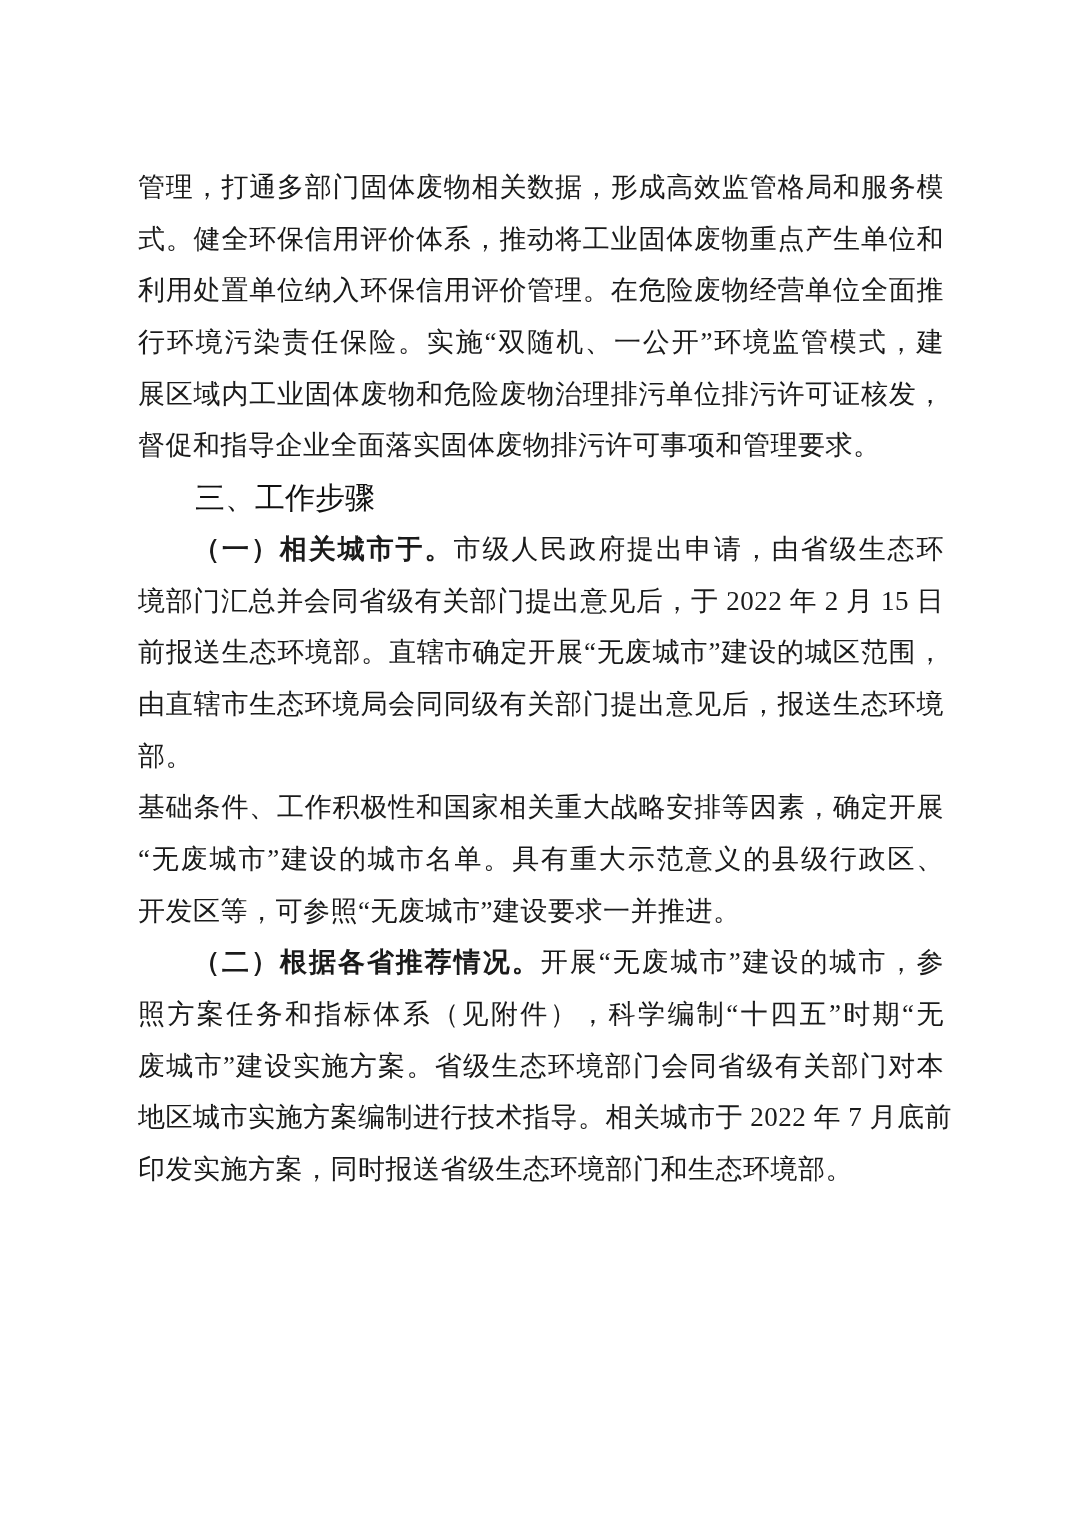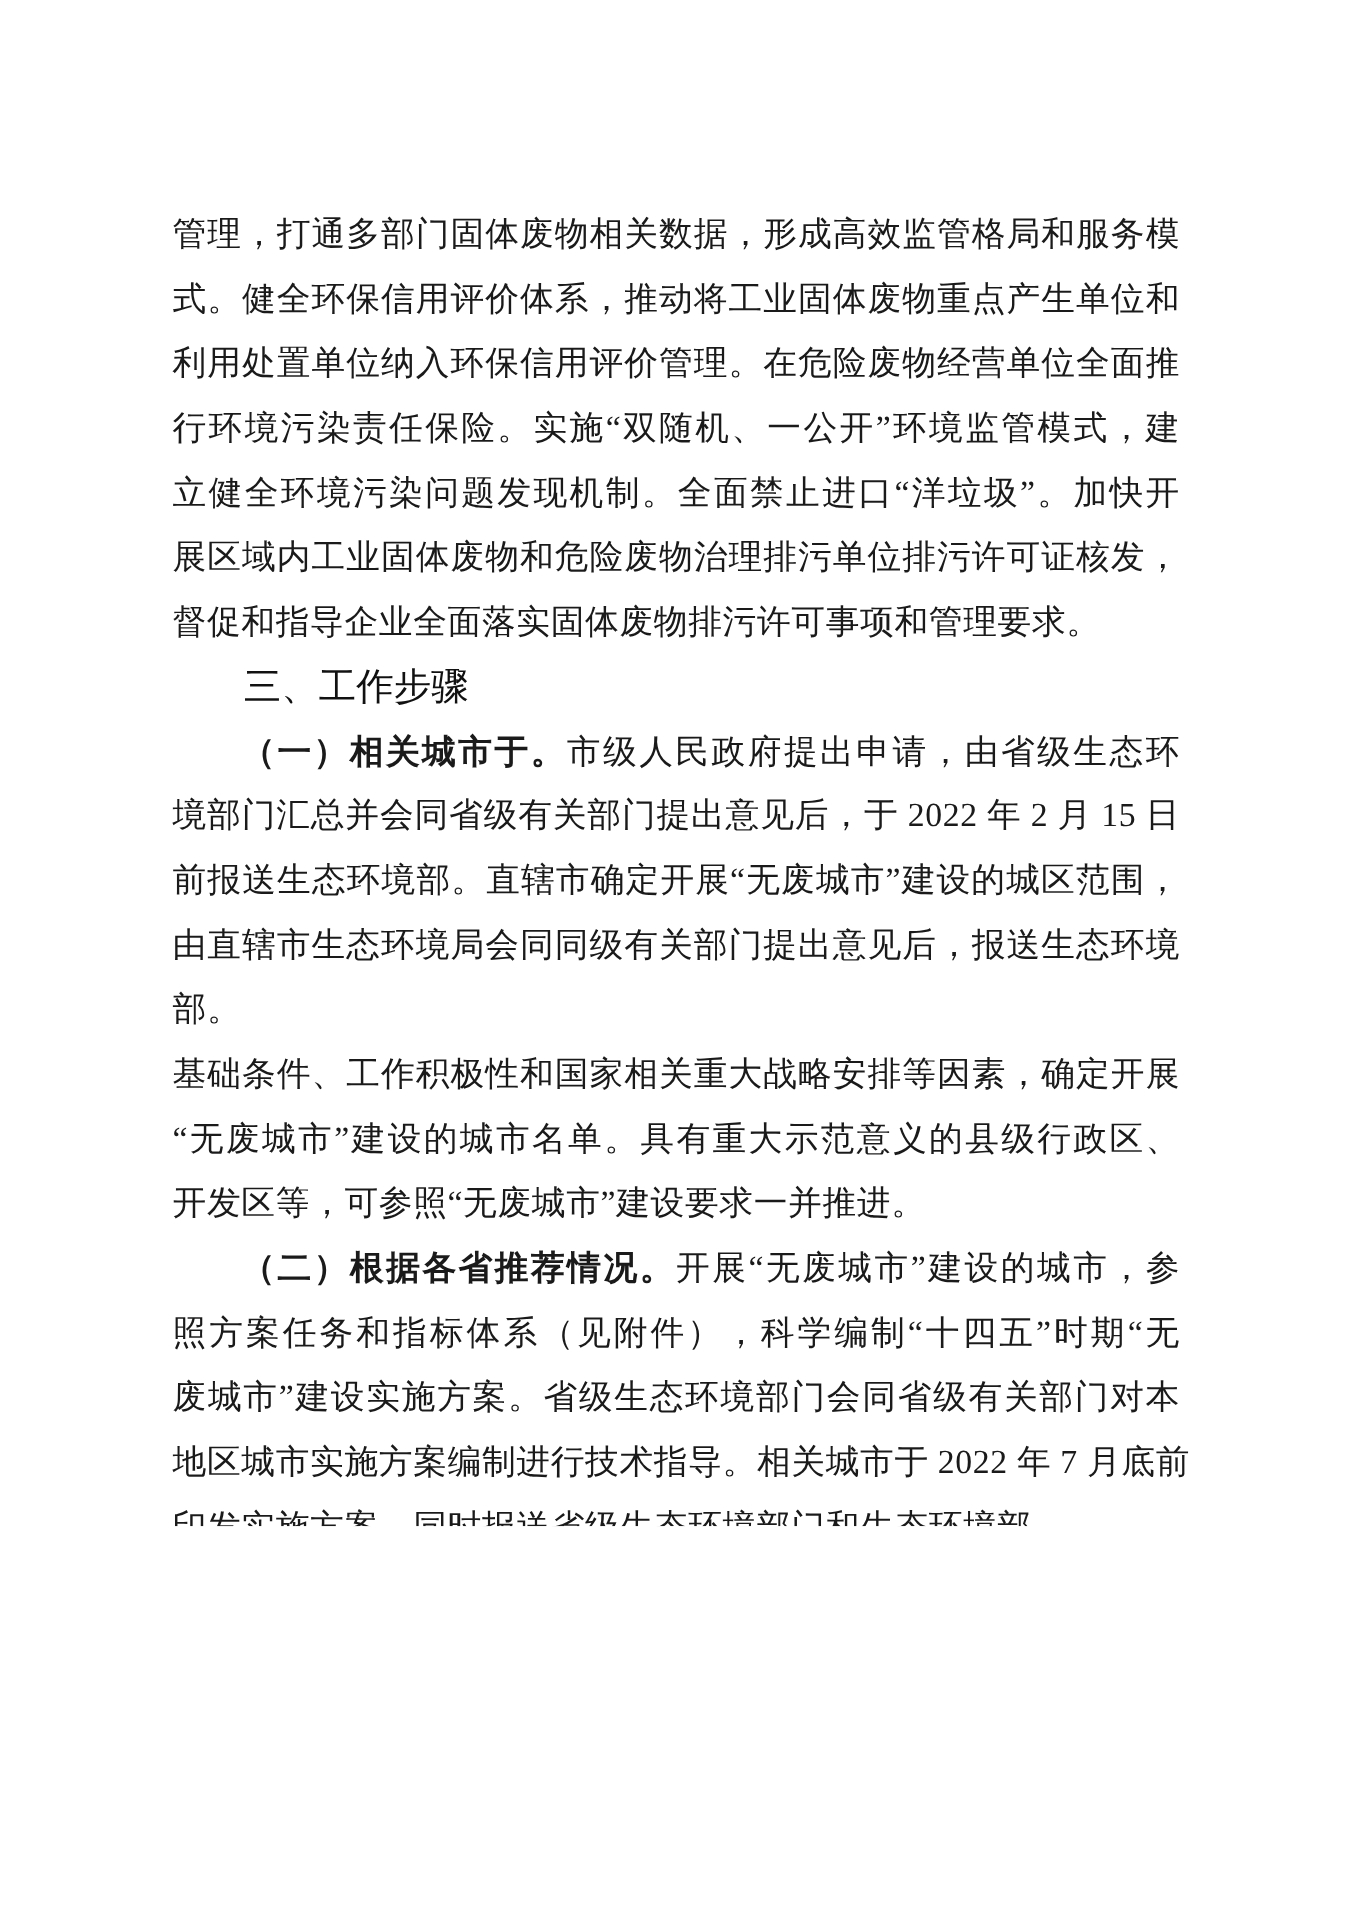--- a/index.html
+++ b/index.html
@@ -77,21 +77,20 @@
 <body>
 
 <div class="page">
 
   <div class="content">
 
     <div class="line">管理，打通多部门固体废物相关数据，形成高效监管格局和服务模</div>
     <div class="line">式。健全环保信用评价体系，推动将工业固体废物重点产生单位和</div>
     <div class="line">利用处置单位纳入环保信用评价管理。在危险废物经营单位全面推</div>
     <div class="line">行环境污染责任保险。实施“双随机、一公开”环境监管模式，建</div>
-    <div class="line">立健全环境污染问题发现机制。全面禁止进口“洋垃圾”。加快开</div>
     <div class="line">展区域内工业固体废物和危险废物治理排污单位排污许可证核发，</div>
     <div class="line endline">督促和指导企业全面落实固体废物排污许可事项和管理要求。</div>
 
     <div class="heading">三、工作步骤</div>
 
     <div class="line indent"><span class="lead">（一）相关城市于。</span><span>市级人民政府提出申请，由省级生态环</span></div>
     <div class="line">境部门汇总并会同省级有关部门提出意见后，于 2022 年 2 月 15 日</div>
     <div class="line">前报送生态环境部。直辖市确定开展“无废城市”建设的城区范围，</div>
     <div class="line">由直辖市生态环境局会同同级有关部门提出意见后，报送生态环境</div>
     <div class="line endline">部。</div>

